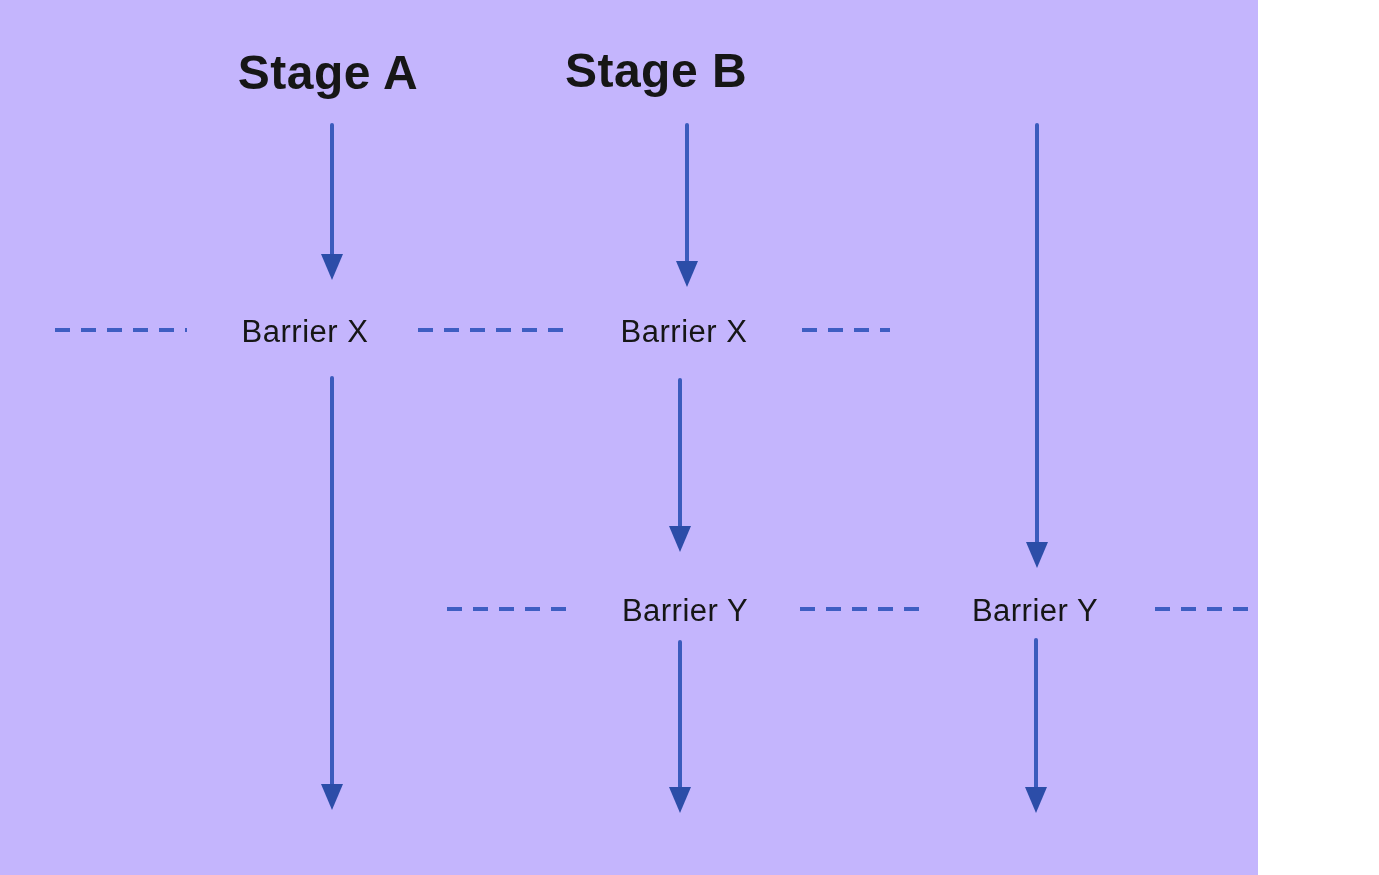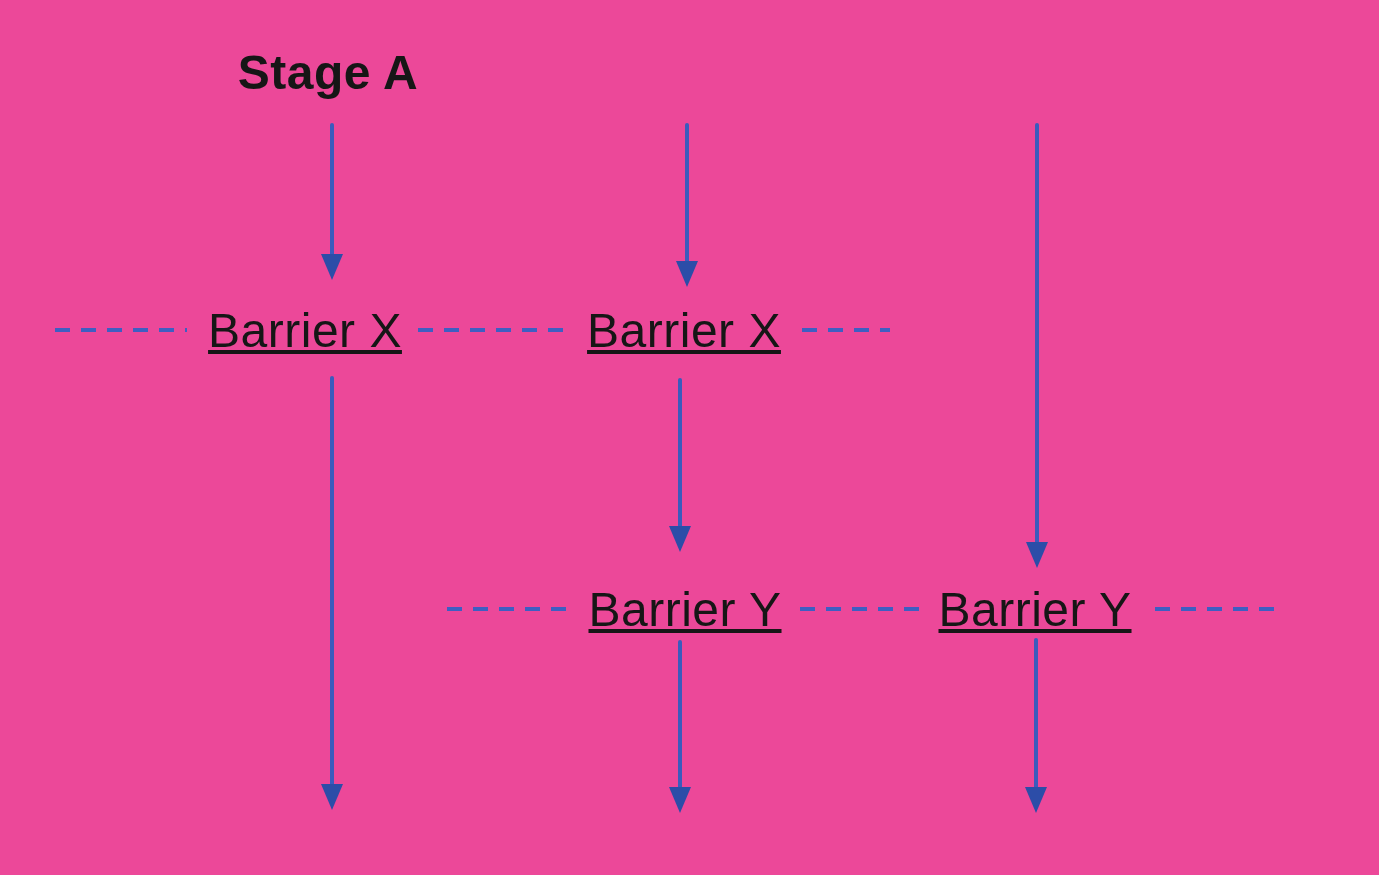--- a/index.html
+++ b/index.html
@@ -3,47 +3,46 @@
 <meta charset="utf-8">
 <style>
   html, body {
     margin: 0;
     padding: 0;
     background: #ffffff;
     font-family: "Liberation Sans", "DejaVu Sans", sans-serif;
   }
   .canvas {
     position: relative;
-    width: 1379px;
+    width: 1258px;
     height: 875px;
-    background: #ec4899;
+    background: #c4b5fd;
     overflow: hidden;
   }
   .arrows-layer {
     position: absolute;
     left: 0;
     top: 0;
   }
   .label {
     position: absolute;
     transform: translate(-50%, -50%);
     white-space: nowrap;
     color: #161616;
     line-height: 1;
   }
   .stage-label {
     font-size: 48px;
     font-weight: bold;
     letter-spacing: 0.5px;
   }
   .barrier-label {
-    font-size: 48px;
+    font-size: 31px;
     font-weight: 400;
     letter-spacing: 0.5px;
-    text-decoration: underline;
   }
 </style>
 </head>
 <body>
 
 <div class="canvas">
 
   <svg class="arrows-layer" width="1379" height="875" viewBox="0 0 1379 875">
 
     <g>
@@ -76,20 +75,21 @@
     </g>
 
     <g>
       <line x1="447" y1="609" x2="568" y2="609" stroke-width="4" stroke-dasharray="15 11" stroke="#3e5ec2"></line>
       <line x1="800" y1="609" x2="922" y2="609" stroke-width="4" stroke-dasharray="15 11" stroke="#3e5ec2"></line>
       <line x1="1155" y1="609" x2="1280" y2="609" stroke-width="4" stroke-dasharray="15 11" stroke="#3e5ec2"></line>
     </g>
   </svg>
 
   <div class="label stage-label" style="left:328px; top:73px">Stage A</div>
+  <div class="label stage-label" style="left:656px; top:71px">Stage B</div>
 
   <div class="label barrier-label" style="left:305px; top:331px">Barrier X</div>
   <div class="label barrier-label" style="left:684px; top:331px">Barrier X</div>
 
   <div class="label barrier-label" style="left:685px; top:610px">Barrier Y</div>
   <div class="label barrier-label" style="left:1035px; top:610px">Barrier Y</div>
 
 </div>
 
 </body></html>

